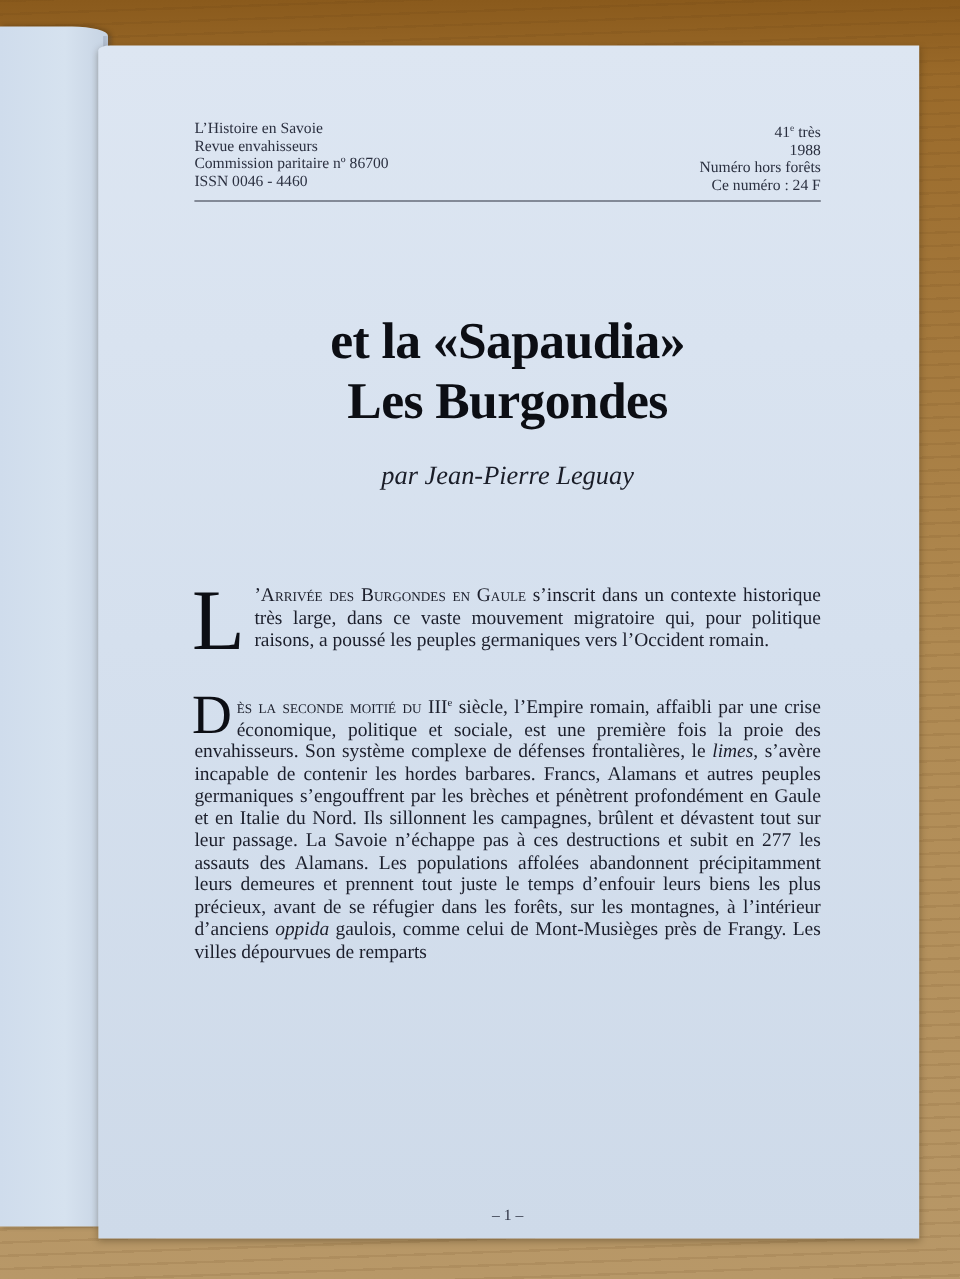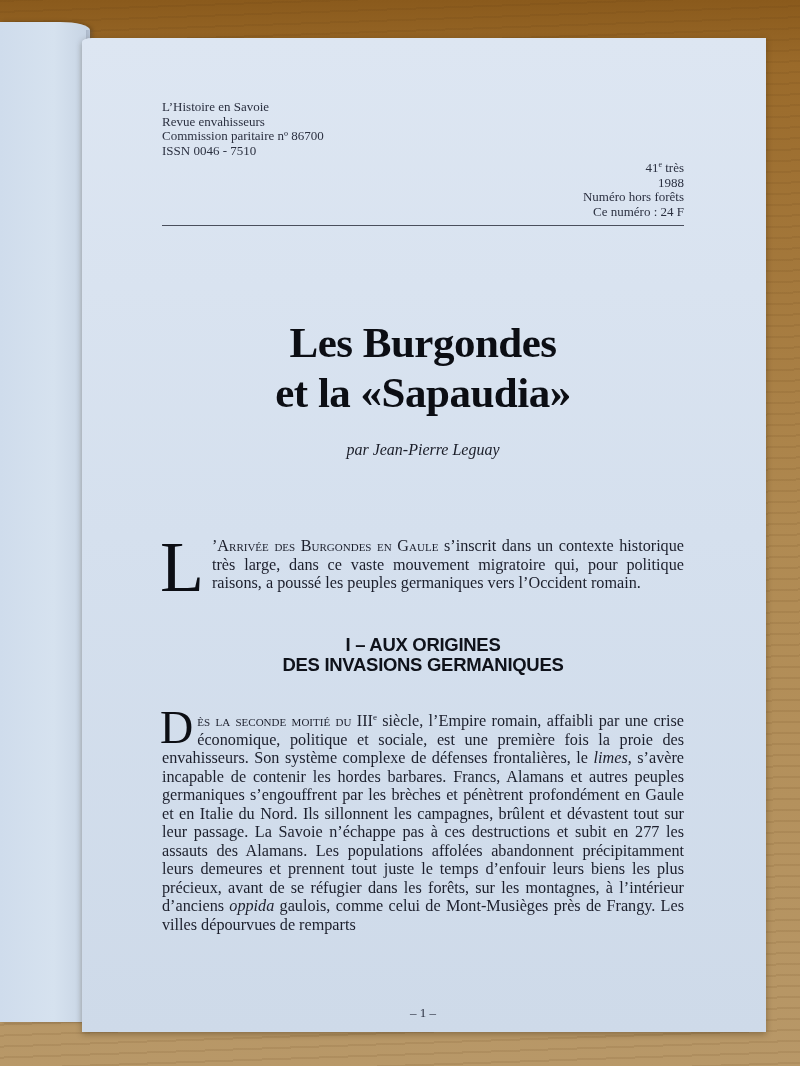--- a/index.html
+++ b/index.html
@@ -23,30 +23,30 @@
       background: linear-gradient(90deg, rgba(120,130,150,0.35), rgba(255,255,255,0.0));
     }
     .right-page {
       position: absolute; left: 82px; top: 38px; width: 684px; height: 994px;
       background: linear-gradient(180deg, #dde6f2 0%, #d5e0ee 50%, #cedae9 100%);
       box-shadow: 0 2px 6px rgba(40,30,10,0.35);
       border-top-left-radius: 10px 4px;
     }
     .page-inner { position: absolute; left: 80px; top: 62px; width: 522px; color: #1e2230; }
 
-    .masthead { display: flex; justify-content: space-between; font-size: 13px; line-height: 14.5px; color: #2b3040; flex-direction: column; }
+    .masthead { display: flex; justify-content: space-between; font-size: 13px; line-height: 14.5px; color: #2b3040; }
     .masthead-left div, .masthead-right div { white-space: nowrap; }
     .masthead-right { text-align: right; }
     .masthead-rule { height: 1px; background: #4a4f5c; margin-top: 6px; }
 
     .title {
       margin-top: 92px; text-align: center; font-weight: bold;
       font-size: 43px; line-height: 50px; color: #0c0e14; letter-spacing: -0.5px;
     }
-    .byline { text-align: center; font-style: italic; font-size: 16px; margin-top: 23px; color: #1a1d28; }
+    .byline { text-align: center; font-style: italic; font-size: 22px; margin-top: 23px; color: #1a1d28; }
 
     .intro { margin-top: 78px; font-size: 16.2px; line-height: 18.5px; text-align: justify; color: #1c1f2c; }
     .dropcap-L { float: left; font-size: 72px; line-height: 56px; margin: 2px 8px 0 -2px; color: #0c0e14; }
     .smallcaps { font-variant: small-caps; }
 
     .section-heading {
       margin-top: 42px; text-align: center; font-family: "Liberation Sans", "DejaVu Sans", sans-serif;
       font-weight: bold; font-size: 18.5px; line-height: 20px; color: #0f121a; letter-spacing: -0.3px;
     }
     .body-text { margin-top: 33px; font-size: 16.2px; line-height: 18.5px; text-align: justify; color: #1c1f2c; }
@@ -62,45 +62,41 @@
 <div class="gutter"></div>
 
 <div class="right-page">
   <div class="page-inner">
 
     <div class="masthead">
       <div class="masthead-left">
         <div>L’Histoire en Savoie</div>
         <div>Revue envahisseurs</div>
         <div>Commission paritaire nº 86700</div>
-        <div>ISSN 0046 - 7510</div>
+        <div>ISSN 0046 - 4460</div>
       </div>
       <div class="masthead-right">
         <div><span>41</span><sup style="font-size:8px">e</sup><span> très</span></div>
         <div>1988</div>
         <div>Numéro hors forêts</div>
         <div>Ce numéro : 24 F</div>
       </div>
     </div>
     <div class="masthead-rule"></div>
 
     <div class="title">
+      <div>et la «Sapaudia»</div>
       <div>Les Burgondes</div>
-      <div>et la «Sapaudia»</div>
     </div>
     <div class="byline">par Jean-Pierre Leguay</div>
 
     <div class="intro">
       <span class="dropcap-L">L</span><span class="smallcaps">’Arrivée des Burgondes en Gaule</span><span> s’inscrit dans un contexte historique très large, dans ce vaste mouvement migratoire qui, pour politique raisons, a poussé les peuples germaniques vers l’Occident romain.</span>
     </div>
 
-    <div class="section-heading">
-      <div>I – AUX ORIGINES</div>
-      <div>DES INVASIONS GERMANIQUES</div>
-    </div>
 
     <div class="body-text">
       <p>
         <span class="dropcap-D">D</span><span class="smallcaps">ès la seconde moitié du III</span><sup style="font-size:9px">e</sup><span> siècle, l’Empire romain, affaibli par une crise économique, politique et sociale, est une première fois la proie des envahisseurs. Son système complexe de défenses frontalières, le </span><em>limes</em><span>, s’avère incapable de contenir les hordes barbares. Francs, Alamans et autres peuples germaniques s’engouffrent par les brèches et pénètrent profondément en Gaule et en Italie du Nord. Ils sillonnent les campagnes, brûlent et dévastent tout sur leur passage. La Savoie n’échappe pas à ces destructions et subit en 277 les assauts des Alamans. Les populations affolées abandonnent précipitamment leurs demeures et prennent tout juste le temps d’enfouir leurs biens les plus précieux, avant de se réfugier dans les forêts, sur les montagnes, à l’intérieur d’anciens </span><em>oppida</em><span> gaulois, comme celui de Mont-Musièges près de Frangy. Les villes dépourvues de remparts</span>
       </p>
     </div>
 
     <div class="folio">– 1 –</div>
   </div>
 </div>

